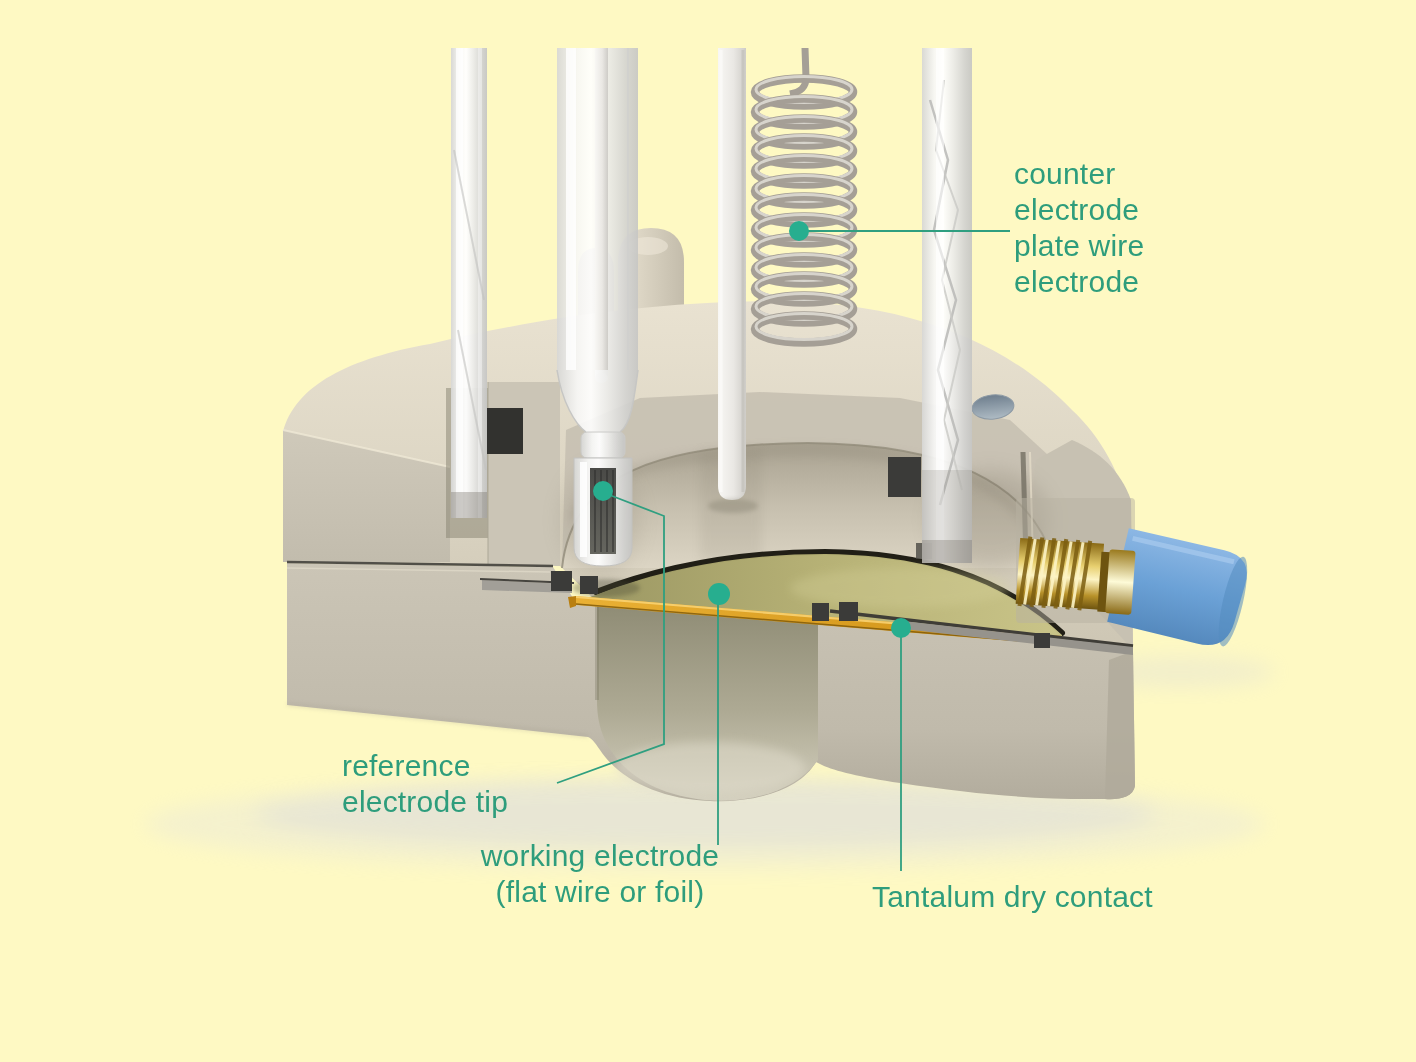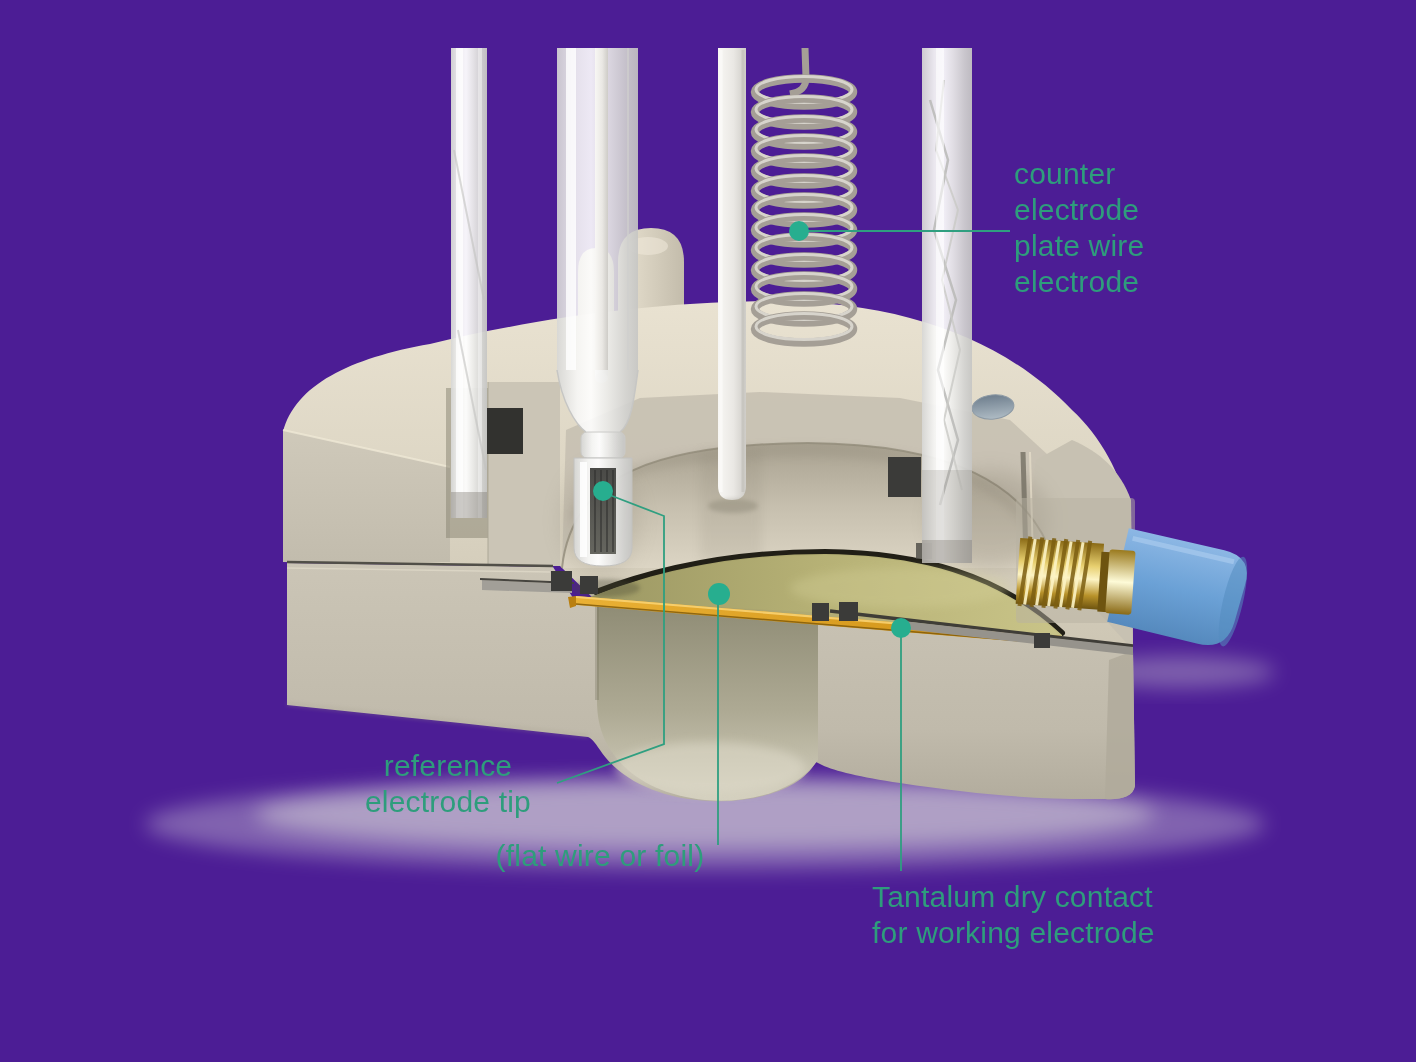--- a/index.html
+++ b/index.html
@@ -1,21 +1,21 @@
 <!DOCTYPE html>
 <html><head>
 <meta charset="utf-8">
 <style>
   html,body{margin:0;padding:0;background:#ffffff;}
-  #stage{position:relative;width:1416px;height:1062px;background:#4c1d95;overflow:hidden;
+  #stage{position:relative;width:1416px;height:1062px;background:#fef9c3;overflow:hidden;
          font-family:"Liberation Sans", sans-serif;}
   #art{position:absolute;left:0;top:0;}
   .lbl{position:absolute;font-size:30px;line-height:36px;color:#2e9d7c;letter-spacing:0.2px;}
   .lbl span{display:block;}
-  .lbl.right{text-align:center;}
+  .lbl.right{text-align:left;}
   .lbl.center{text-align:center;}
 </style>
 </head>
 <body>
 
 <div id="stage">
 
 <svg id="art" width="1416" height="1062" viewBox="0 0 1416 1062">
   <defs>
     <linearGradient id="gDome" x1="0" y1="0" x2="0" y2="1">
@@ -307,21 +307,21 @@
     <span>plate wire</span>
     <span>electrode</span>
   </div>
 
   <div class="lbl right" style="left:342px;top:748px;width:212px;">
     <span>reference</span>
     <span>electrode tip</span>
   </div>
 
   <div class="lbl center" style="left:440px;top:838px;width:320px;">
+    <span>working electrode</span>
     <span>(flat wire or foil)</span>
   </div>
 
   <div class="lbl" style="left:872px;top:879px;width:380px;">
     <span>Tantalum dry contact</span>
-    <span>for working electrode</span>
   </div>
 
 </div>
 
 </body></html>

